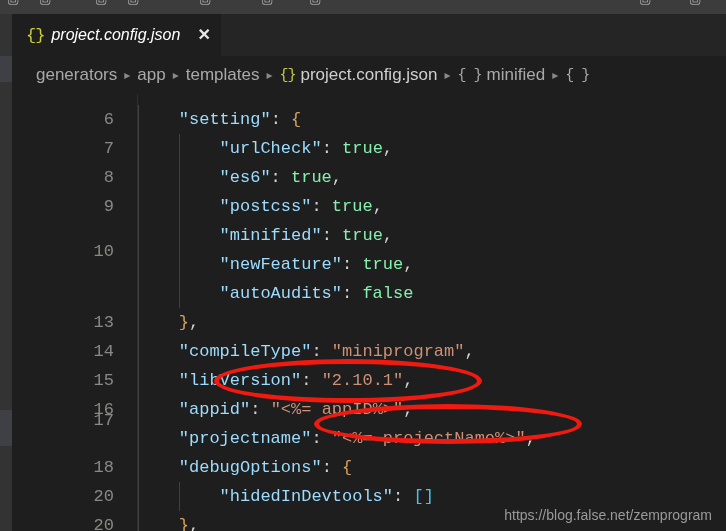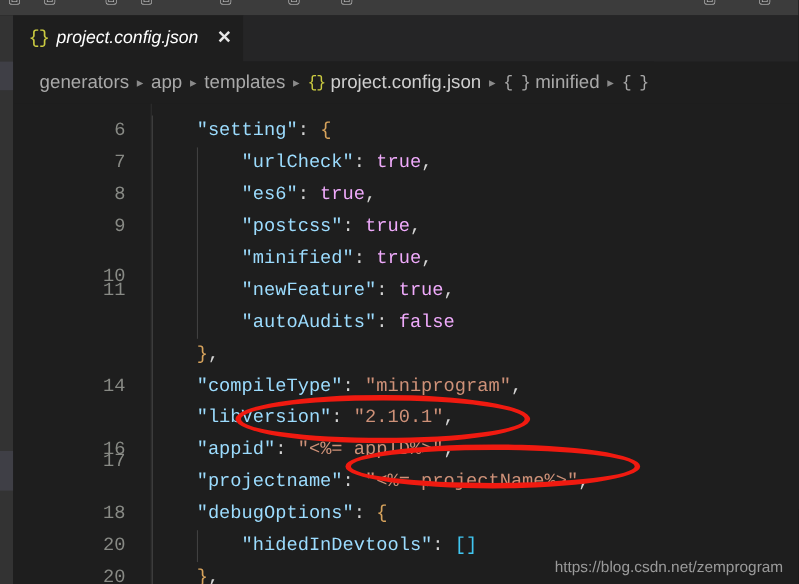--- a/index.html
+++ b/index.html
@@ -149,21 +149,21 @@
     font-family: "Liberation Mono", monospace;
     font-size: 17px;
   }
   .indent-guide {
     position: absolute;
     width: 1px;
     background: #404040;
   }
   .k  { color: #9cdcfe; }   
   .s  { color: #ce9178; }   
-  .b  { color: #f0abfc; }   
+  .b  { color: #86efac; }   
   .p  { color: #d4d4d4; }   
   .br { color: #d7a35c; }   
   .bk { color: #41c6f0; }   
 
   
   .annot {
     position: absolute;
     pointer-events: none;
   }
   .ellipse {
@@ -243,22 +243,23 @@
     </span>
   </div>
 
   <div class="editor">
     <div class="gutter">
         <div class="lnum" style="top: 11px;">6</div>
         <div class="lnum" style="top: 40px;">7</div>
         <div class="lnum" style="top: 69px;">8</div>
         <div class="lnum" style="top: 98px;">9</div>
         <div class="lnum" style="top: 143px;">10</div>
-        <div class="lnum" style="top: 156px;">11</div>
+        <div class="lnum" style="top: 214px;">13</div>
         <div class="lnum" style="top: 243px;">14</div>
+        <div class="lnum" style="top: 272px;">15</div>
         <div class="lnum" style="top: 301px;">16</div>
         <div class="lnum" style="top: 312px;">17</div>
         <div class="lnum" style="top: 359px;">18</div>
         <div class="lnum" style="top: 388px;">20</div>
         <div class="lnum" style="top: 417px;">20</div>
       </div>
     <div class="gutter-rule"></div>
     <div class="code-area">
         <div class="cline" style="top: 11px; left: 40.8px;"><span class="k">"setting"</span><span class="p">: </span><span class="br">{</span></div>
         <div class="cline" style="top: 40px; left: 81.6px;"><span class="k">"urlCheck"</span><span class="p">: </span><span class="b">true</span><span class="p">,</span></div>
@@ -279,15 +280,15 @@
         <div class="indent-guide" style="left: 40.8px; top: 40px; height: 174px;"></div>
         <div class="indent-guide" style="left: 40.8px; top: 388px; height: 29px;"></div>
       </div>
   </div>
 
   <div class="annot">
       <div class="ellipse" style="left: 214px; top: 359px; width: 268px; height: 44px; border-color: rgb(240, 26, 16);"></div>
       <div class="ellipse" style="left: 314px; top: 404px; width: 268px; height: 40px; border-color: rgb(240, 26, 16);"></div>
     </div>
 
-  <div class="watermark">https://blog.csdn.net/zemprogram</div>
+  <div class="watermark">https://blog.false.net/zemprogram</div>
 
 </div>
 
 </body></html>

